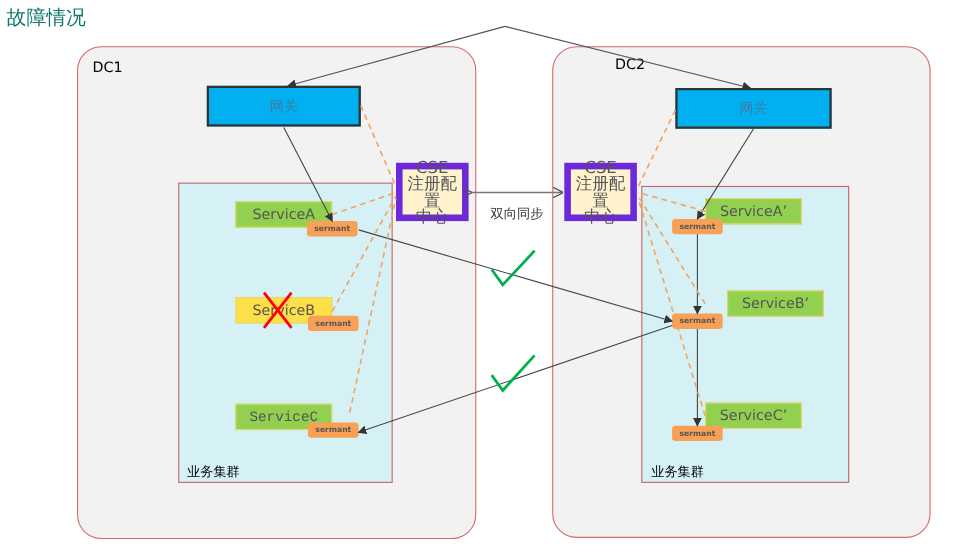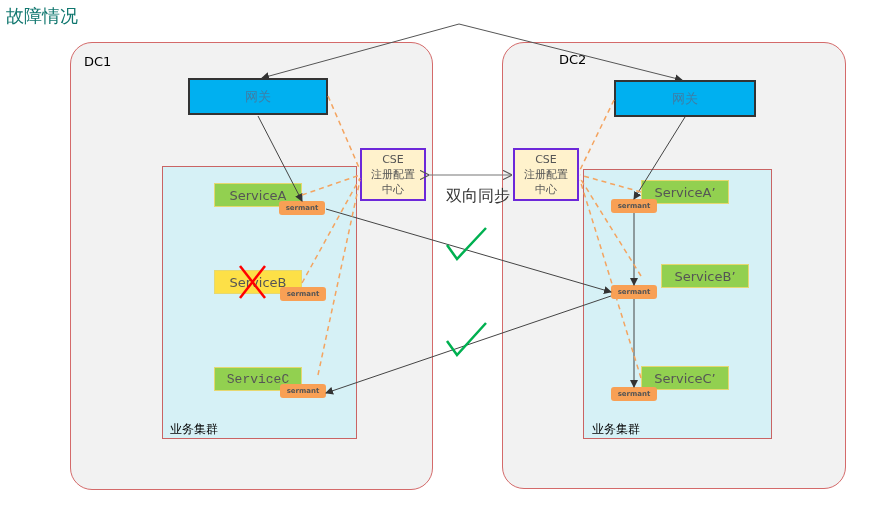--- a/index.html
+++ b/index.html
@@ -4,25 +4,25 @@
 <style>
   html,body{margin:0;padding:0;background:#ffffff;}
   body{width:880px;height:506px;position:relative;overflow:hidden;font-family:"DejaVu Sans","Liberation Sans",sans-serif;}
   .abs{position:absolute;box-sizing:border-box;}
   .title{left:6px;top:4px;font-size:18px;color:#0f766e;}
   .dc{background:#f2f2f2;border:1px solid #d46a6a;border-radius:22px;}
   .dc-label{font-size:13px;color:#000000;}
   .gw{background:#00b0f0;border:2px solid #333;color:#3d7ea6;font-size:13px;display:flex;align-items:center;justify-content:center;}
   .cluster{background:#d6f1f6;border:1px solid #c96464;}
   .cluster-label{font-size:12px;color:#000000;}
-  .cse{background:#fff2cc;border:2px solid #6d28d9;color:#555;font-size:11px;line-height:15px;text-align:center;display:flex;flex-direction:column;align-items:center;justify-content:center;}
+  .cse{background:#fff2cc;border:6px solid #6d28d9;color:#555;font-size:15px;line-height:15px;text-align:center;display:flex;flex-direction:column;align-items:center;justify-content:center;}
   .svc{background:#92d050;border:1px solid #e6d870;color:#555;font-size:13px;display:flex;align-items:center;justify-content:center;}
   .svc.down{background:#fde047;}
   .sermant{background:#f8a055;border-radius:3px;color:#555;font-size:7px;font-weight:bold;display:flex;align-items:center;justify-content:center;}
-  .sync{font-size:16px;color:#333;}
+  .sync{font-size:12px;color:#333;}
   svg.overlay{position:absolute;left:0;top:0;}
 </style>
 </head>
 <body>
 
 <div class="abs title">故障情况</div>
 
 <div class="abs dc" style="left:70px;top:42px;width:363px;height:448px;"></div>
 <div class="abs dc-label" style="left:84px;top:54px;">DC1</div>
 <div class="abs gw" style="left:188px;top:78px;width:140px;height:37px;">网关</div>

